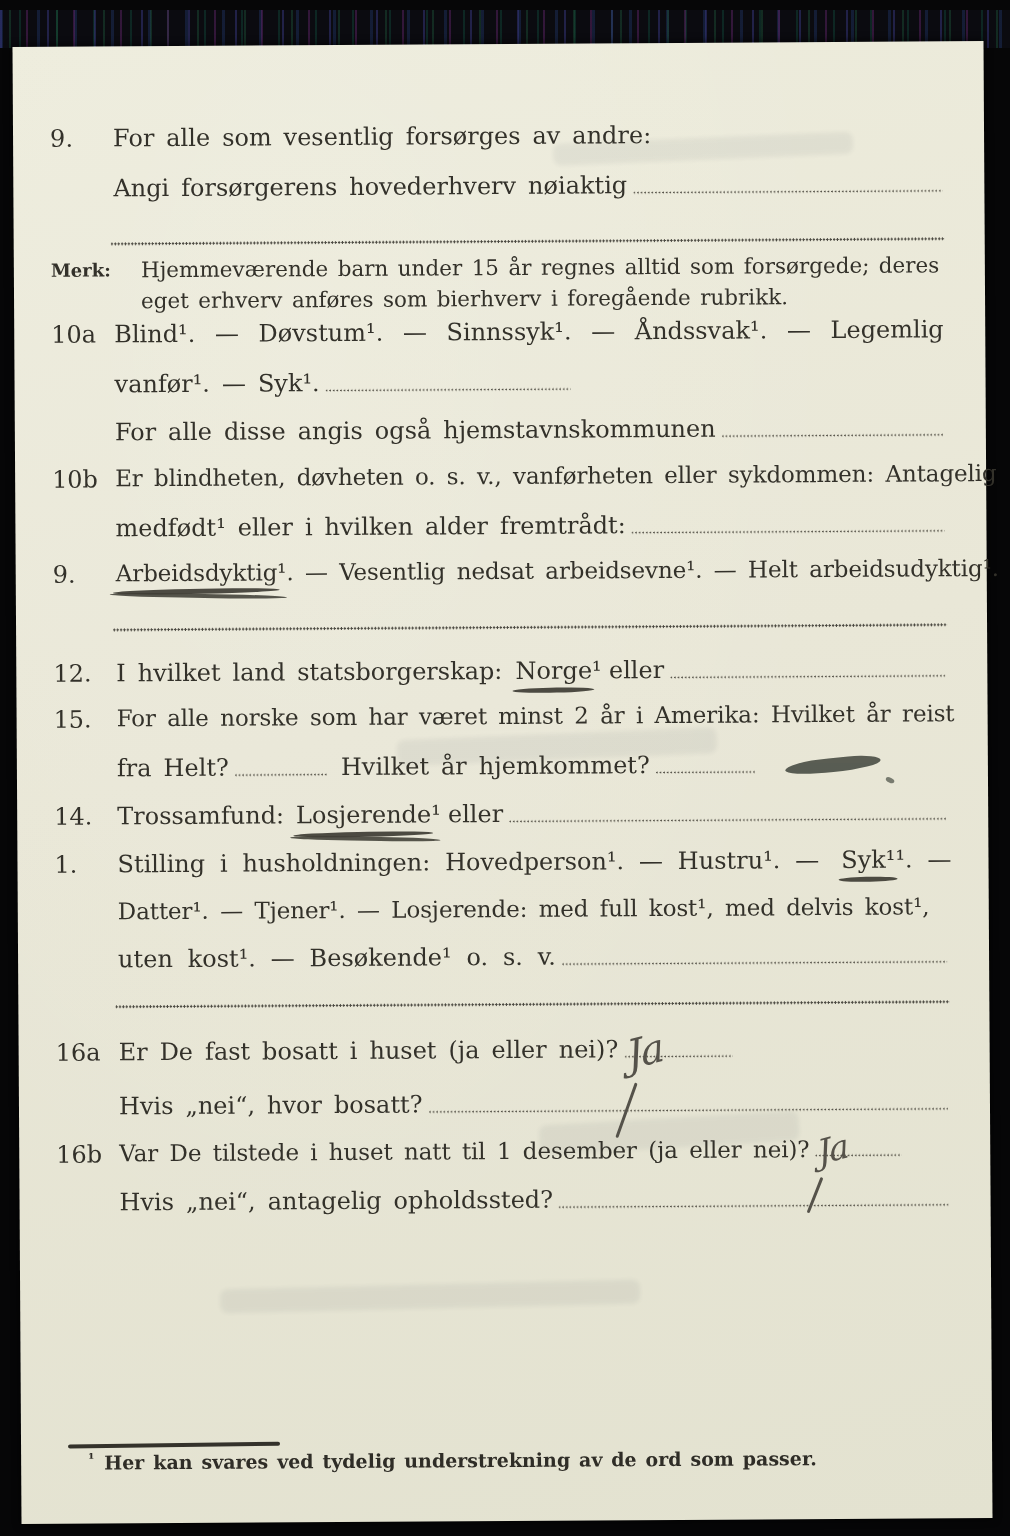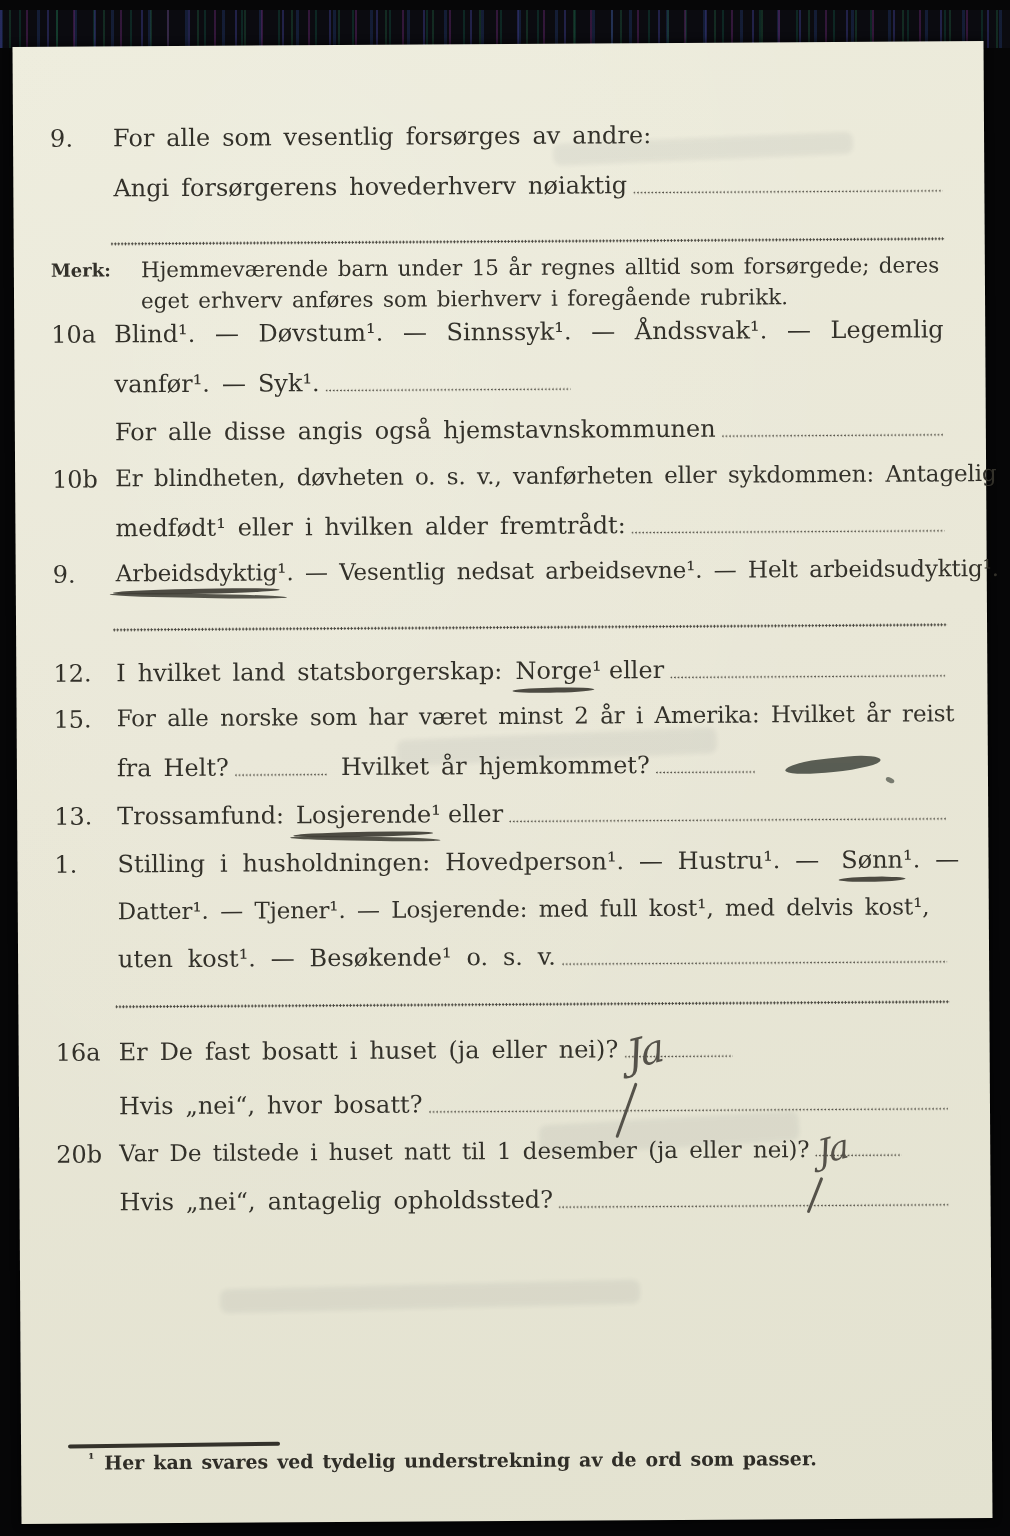--- a/index.html
+++ b/index.html
@@ -178,32 +178,32 @@
   </div>
   <div class="row" style="top:708px">
     <span>fra Helt?</span>
     <span class="dots fixed" style="width:92px"></span>
     <span style="margin-left:14px">Hvilket år hjemkommet?</span>
     <span class="dots fixed" style="width:100px"></span>
     <span class="smudge"></span>
   </div>
 
   <div class="row" style="top:756px">
-    <span class="qnum">13.</span>
+    <span class="qnum">14.</span>
     <span>Trossamfund:</span>
     <span class="pen-u wavy" style="margin-left:.5em"><span>Losjerende</span></span>
       <span>¹</span>
     <span style="margin-left:.3em">eller</span>
     <span class="dots"></span>
   </div>
 
   <div class="row blockline mid" style="top:804px">
     <span class="qnum">1.</span>
     <span>Stilling i husholdningen: Hovedperson¹. — Hustru¹. —</span>
-    <span class="pen-u" style="margin-left:.3em"><span>Sønn</span></span><span>¹</span><span>. —</span>
+    <span class="pen-u" style="margin-left:.3em"><span>Syk¹</span></span><span>¹</span><span>. —</span>
   </div>
   <div class="row blockline tight" style="top:852px">
     <span>Datter¹. — Tjener¹. — Losjerende: med full kost¹, med delvis kost¹,</span>
   </div>
   <div class="row mid" style="top:899px">
     <span>uten kost¹. — Besøkende¹ o. s. v.</span>
     <span class="dots"></span>
   </div>
 
   <div class="sep" style="top:959px"></div>
@@ -216,21 +216,21 @@
       <span class="handwrite">Ja</span>
       <span class="descender d16a"></span>
     </span>
   </div>
   <div class="row" style="top:1046px">
     <span>Hvis „nei“, hvor bosatt?</span>
     <span class="dots"></span>
   </div>
 
   <div class="row tight" style="top:1094px">
-    <span class="qnum">20b</span>
+    <span class="qnum">16b</span>
     <span>Var De tilstede i huset natt til 1 desember (ja eller nei)?</span>
     <span class="ans-wrap">
       <span class="dots fixed" style="width:86px;margin-bottom:5px"></span>
       <span class="handwrite" style="font-size:34px;bottom:-4px">Ja</span>
       <span class="descender d16b"></span>
     </span>
   </div>
   <div class="row" style="top:1142px">
     <span>Hvis „nei“, antagelig opholdssted?</span>
     <span class="dots"></span>

